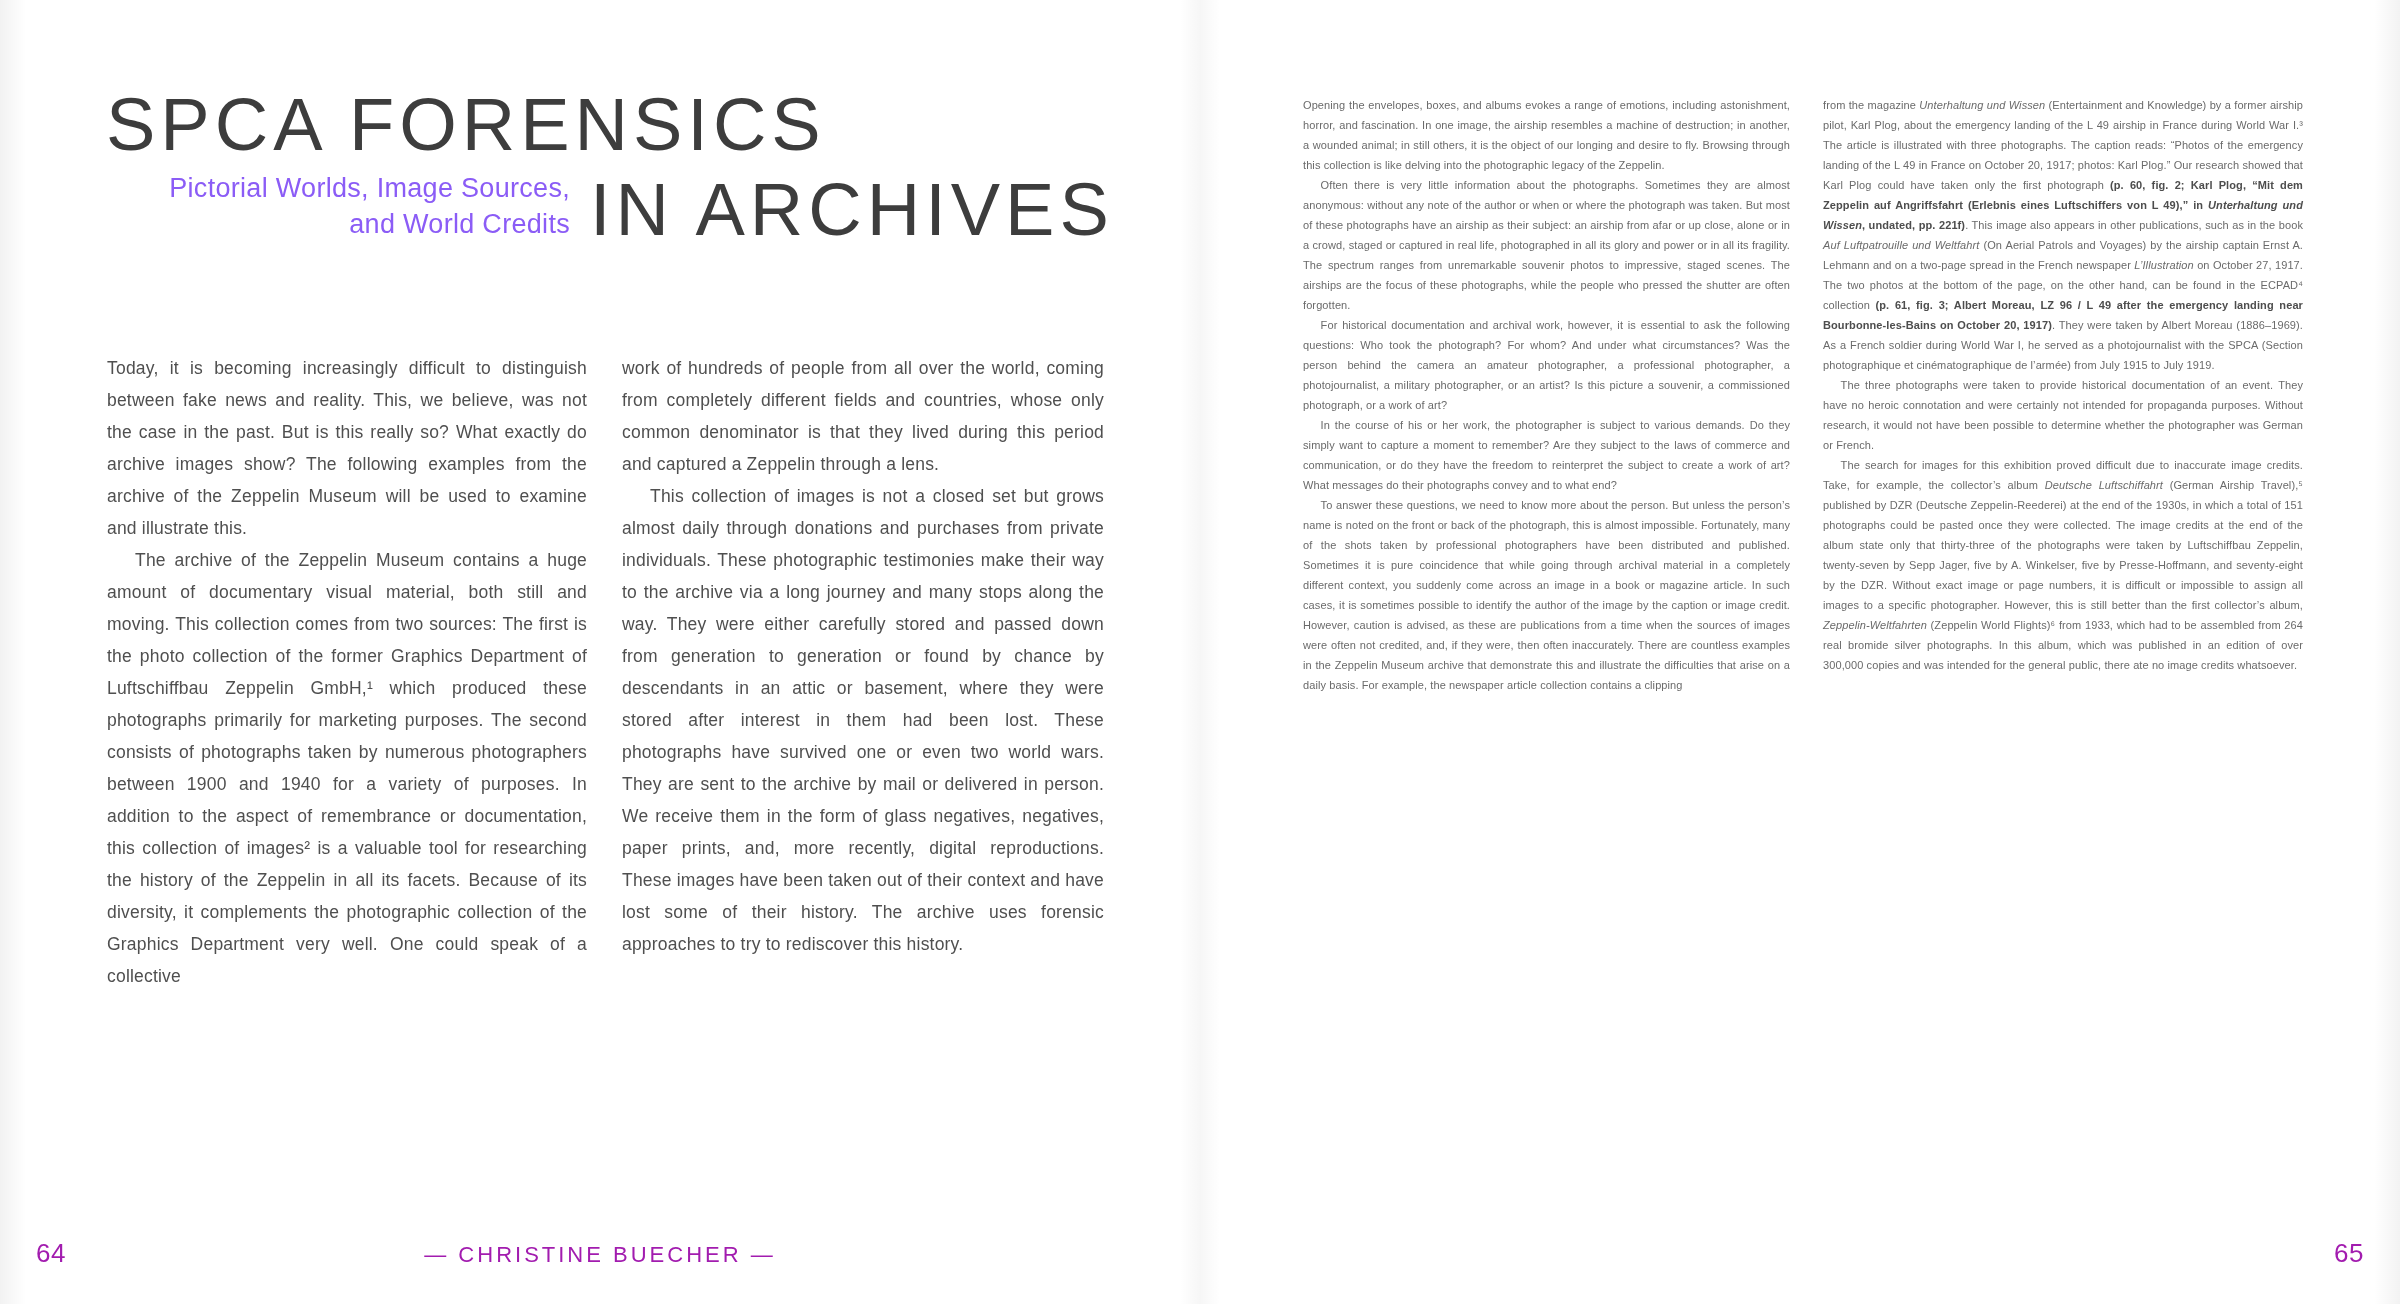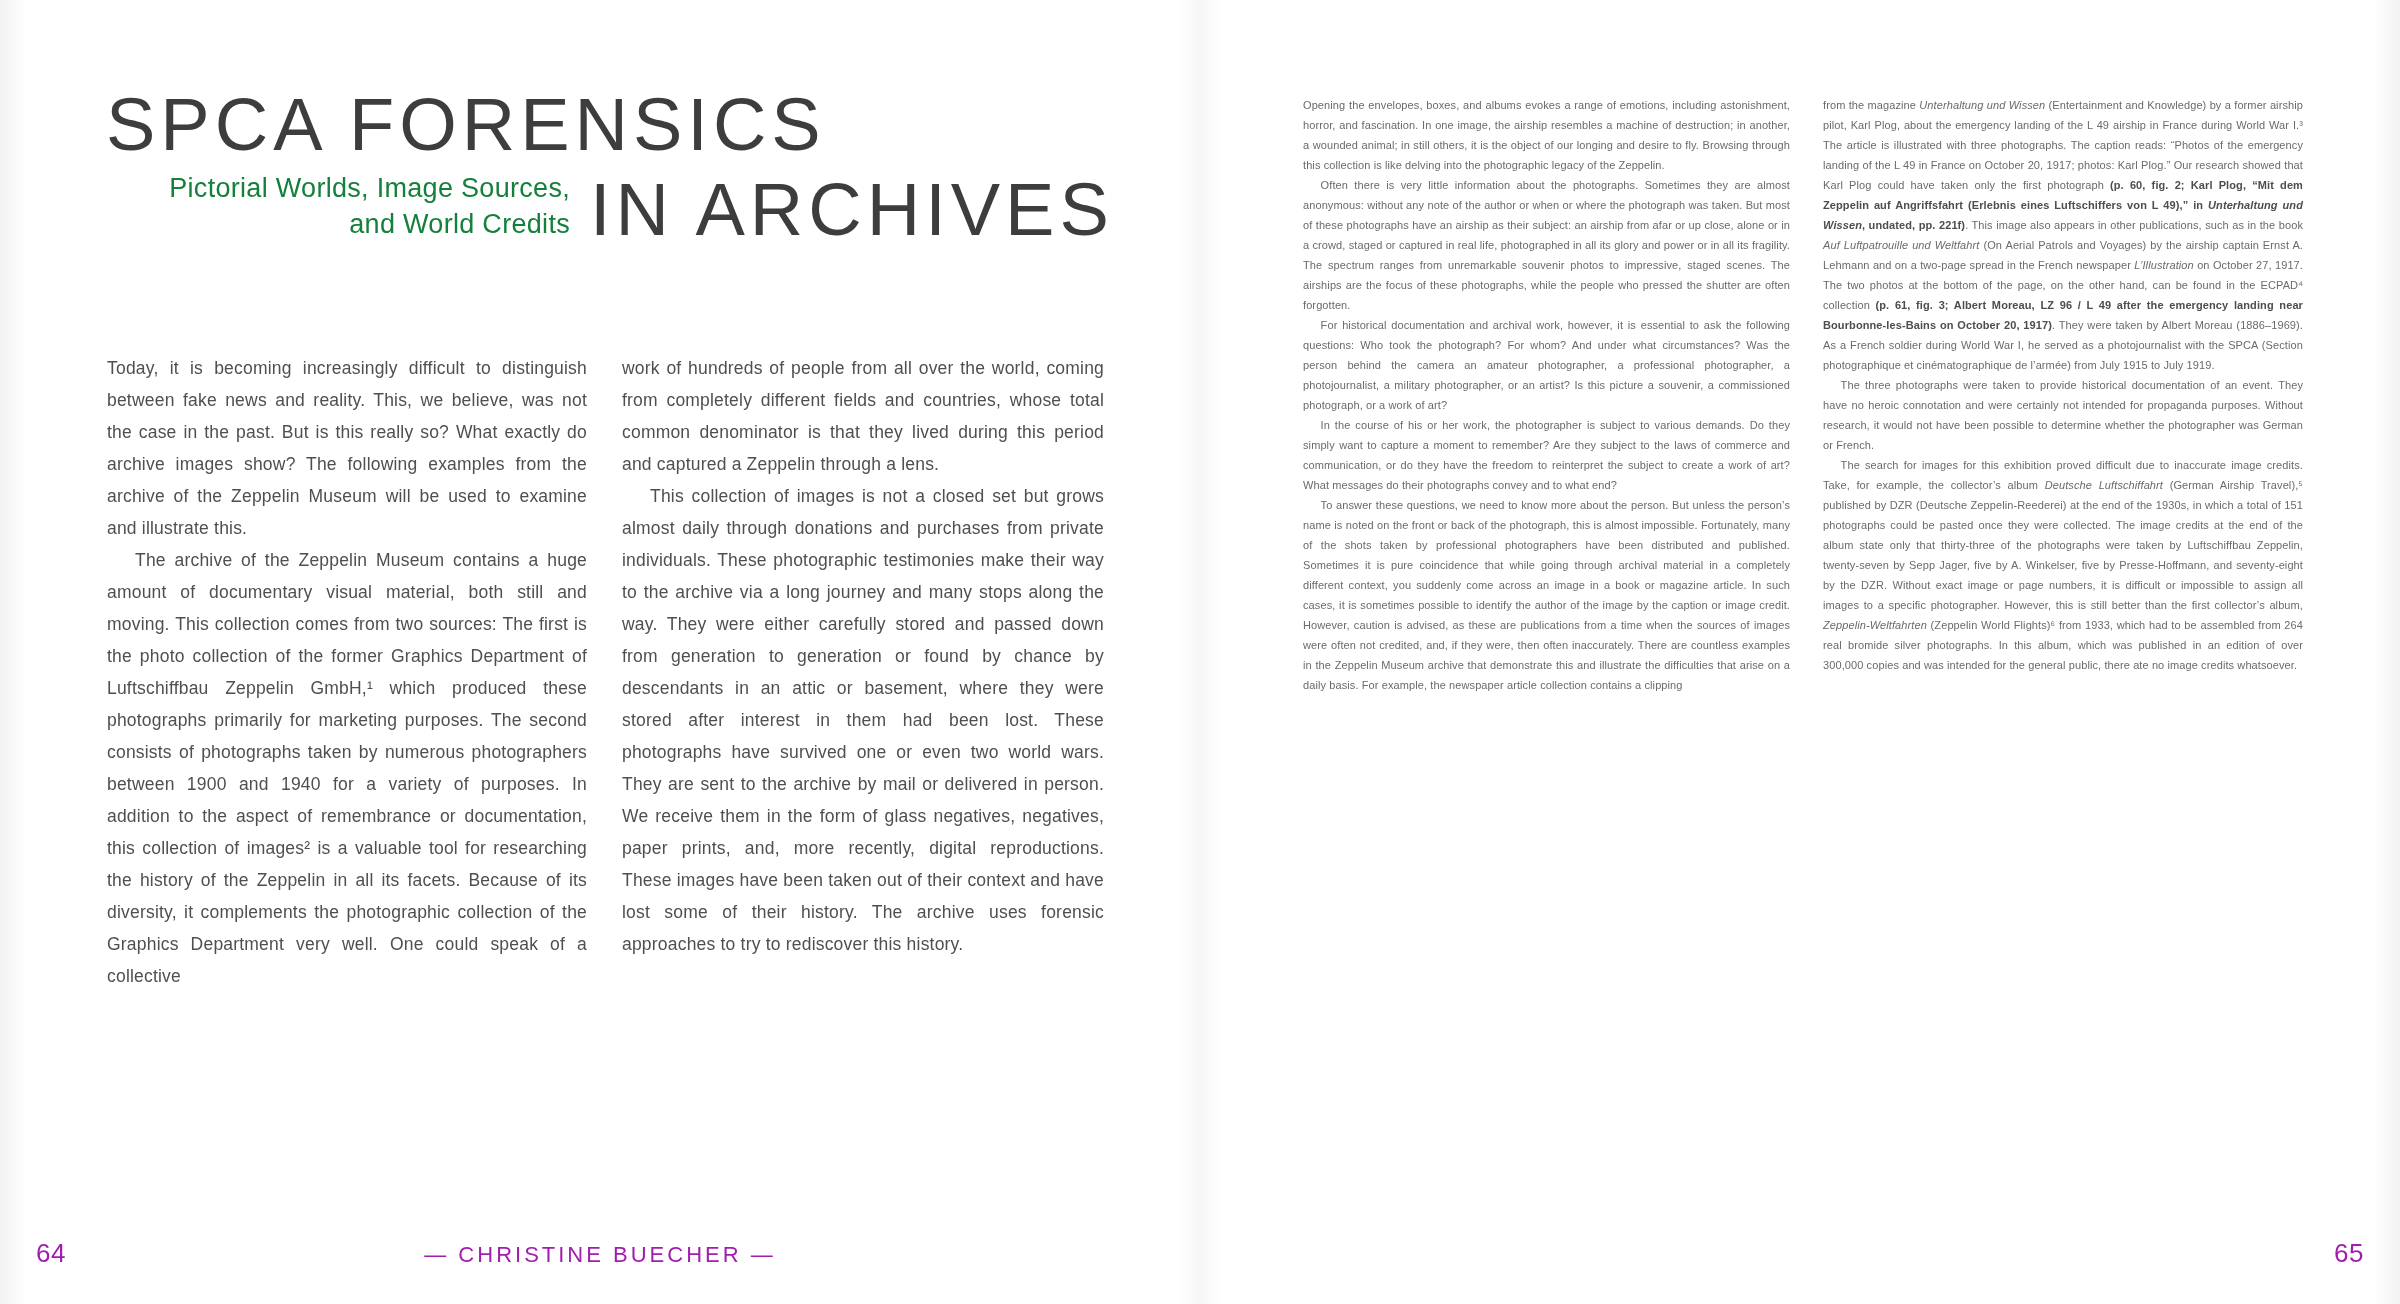--- a/index.html
+++ b/index.html
@@ -41,21 +41,21 @@
   .title-line1 { position: absolute; left: 106px; top: 88px; }
   .title-row2 {
     position: absolute; left: 140px; top: 170px;
     display: flex; align-items: flex-end; gap: 20px;
   }
   .subtitle {
     width: 430px;
     text-align: right;
     font-size: 27px;
     line-height: 36px;
-    color: #15803d;
+    color: #8b5cf6;
     padding-bottom: 5px;
     letter-spacing: 0.3px;
   }
 
   
   .body-col {
     position: absolute;
     text-align: justify;
     hyphens: auto;
     -webkit-hyphens: auto;
@@ -105,21 +105,21 @@
         <h1 class="title-line">IN ARCHIVES</h1>
       </div>
     </header>
 
     <div class="body-col page-left-text col-1">
         <p><span>Today, it is becoming increasingly difficult to distinguish between fake news and reality. This, we believe, was not the case in the past. But is this really so? What exactly do archive images show? The following examples from the archive of the Zeppelin Museum will be used to examine and illustrate this.</span></p>
         <p><span>The archive of the Zeppelin Museum contains a huge amount of documentary visual material, both still and moving. This collection comes from two sources: The first is the photo collection of the former Graphics Department of Luftschiffbau Zeppelin GmbH,¹ which produced these photographs primarily for marketing purposes. The second consists of photographs taken by numerous photographers between 1900 and 1940 for a variety of purposes. In addition to the aspect of remembrance or documentation, this collection of images² is a valuable tool for researching the history of the Zeppelin in all its facets. Because of its diversity, it complements the photographic collection of the Graphics Department very well. One could speak of a collective</span></p>
       </div>
 
     <div class="body-col page-left-text col-2">
-        <p><span>work of hundreds of people from all over the world, coming from completely different fields and countries, whose total common denominator is that they lived during this period and captured a Zeppelin through a lens.</span></p>
+        <p><span>work of hundreds of people from all over the world, coming from completely different fields and countries, whose only common denominator is that they lived during this period and captured a Zeppelin through a lens.</span></p>
         <p><span>This collection of images is not a closed set but grows almost daily through donations and purchases from private individuals. These photographic testimonies make their way to the archive via a long journey and many stops along the way. They were either carefully stored and passed down from generation to generation or found by chance by descendants in an attic or basement, where they were stored after interest in them had been lost. These photographs have survived one or even two world wars. They are sent to the archive by mail or delivered in person. We receive them in the form of glass negatives, negatives, paper prints, and, more recently, digital reproductions. These images have been taken out of their context and have lost some of their history. The archive uses forensic approaches to try to rediscover this history.</span></p>
       </div>
 
     <div class="page-number page-number-left">64</div>
 
     <div class="author">— CHRISTINE BUECHER —</div>
   </section>
 
   <section class="page page-right">
 

